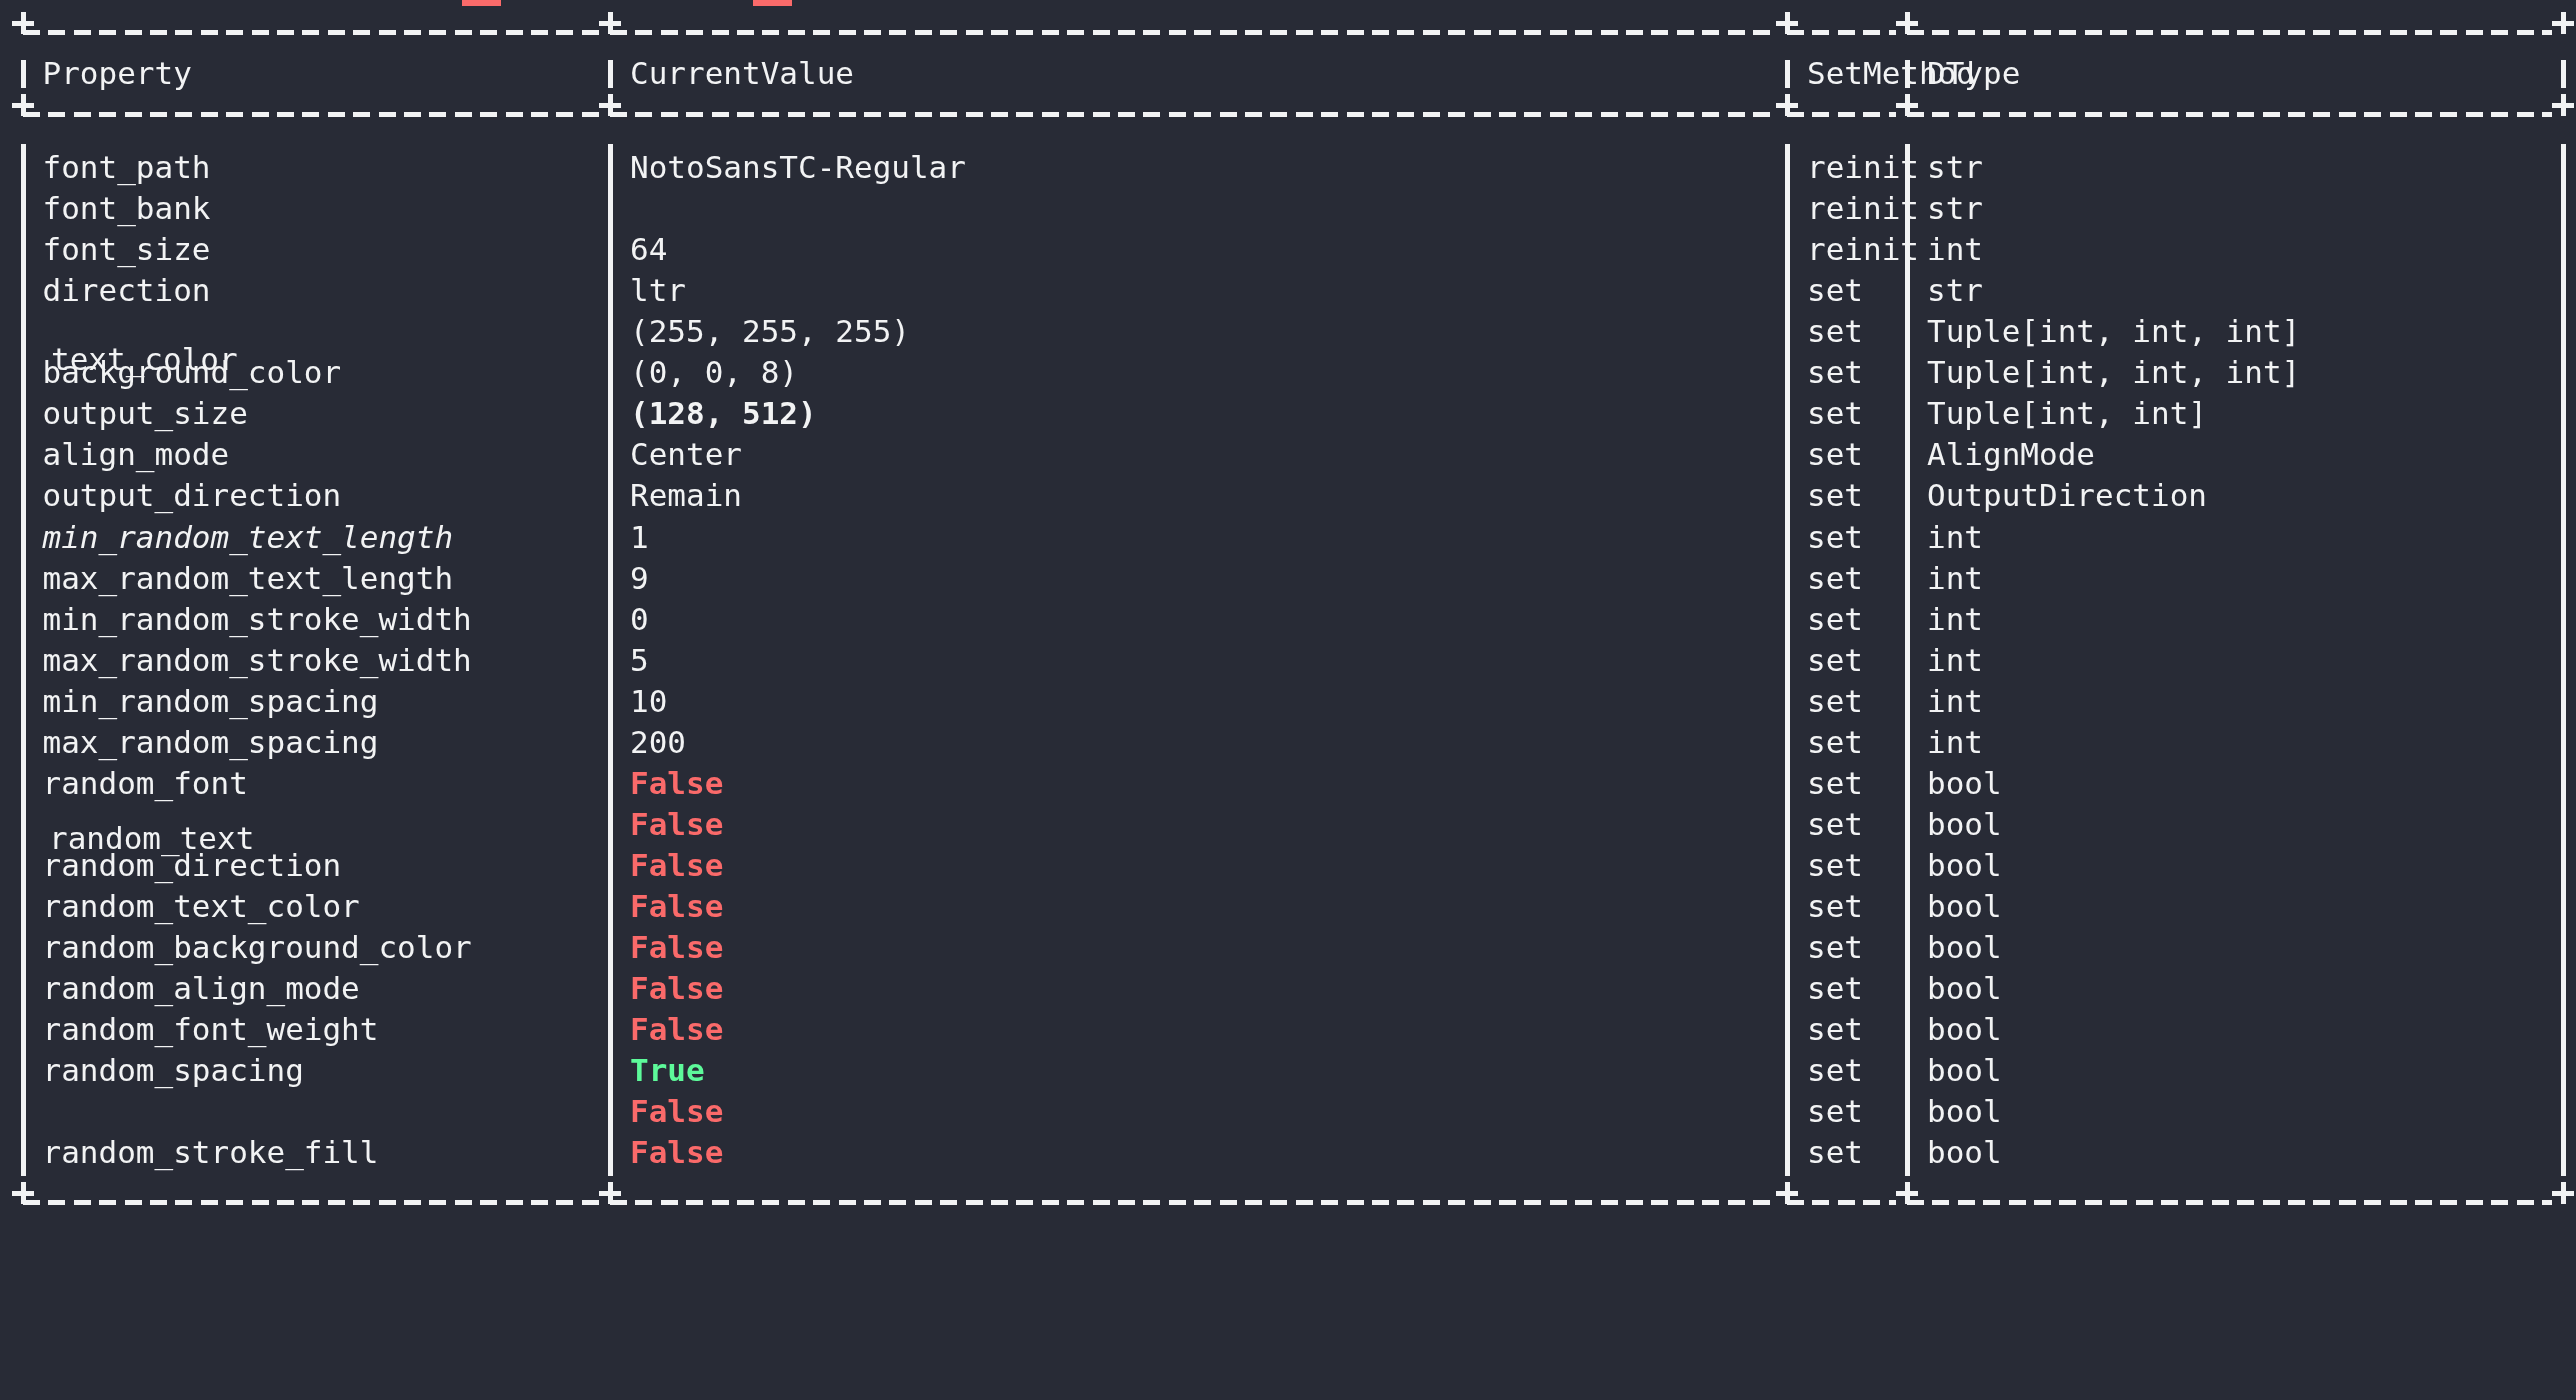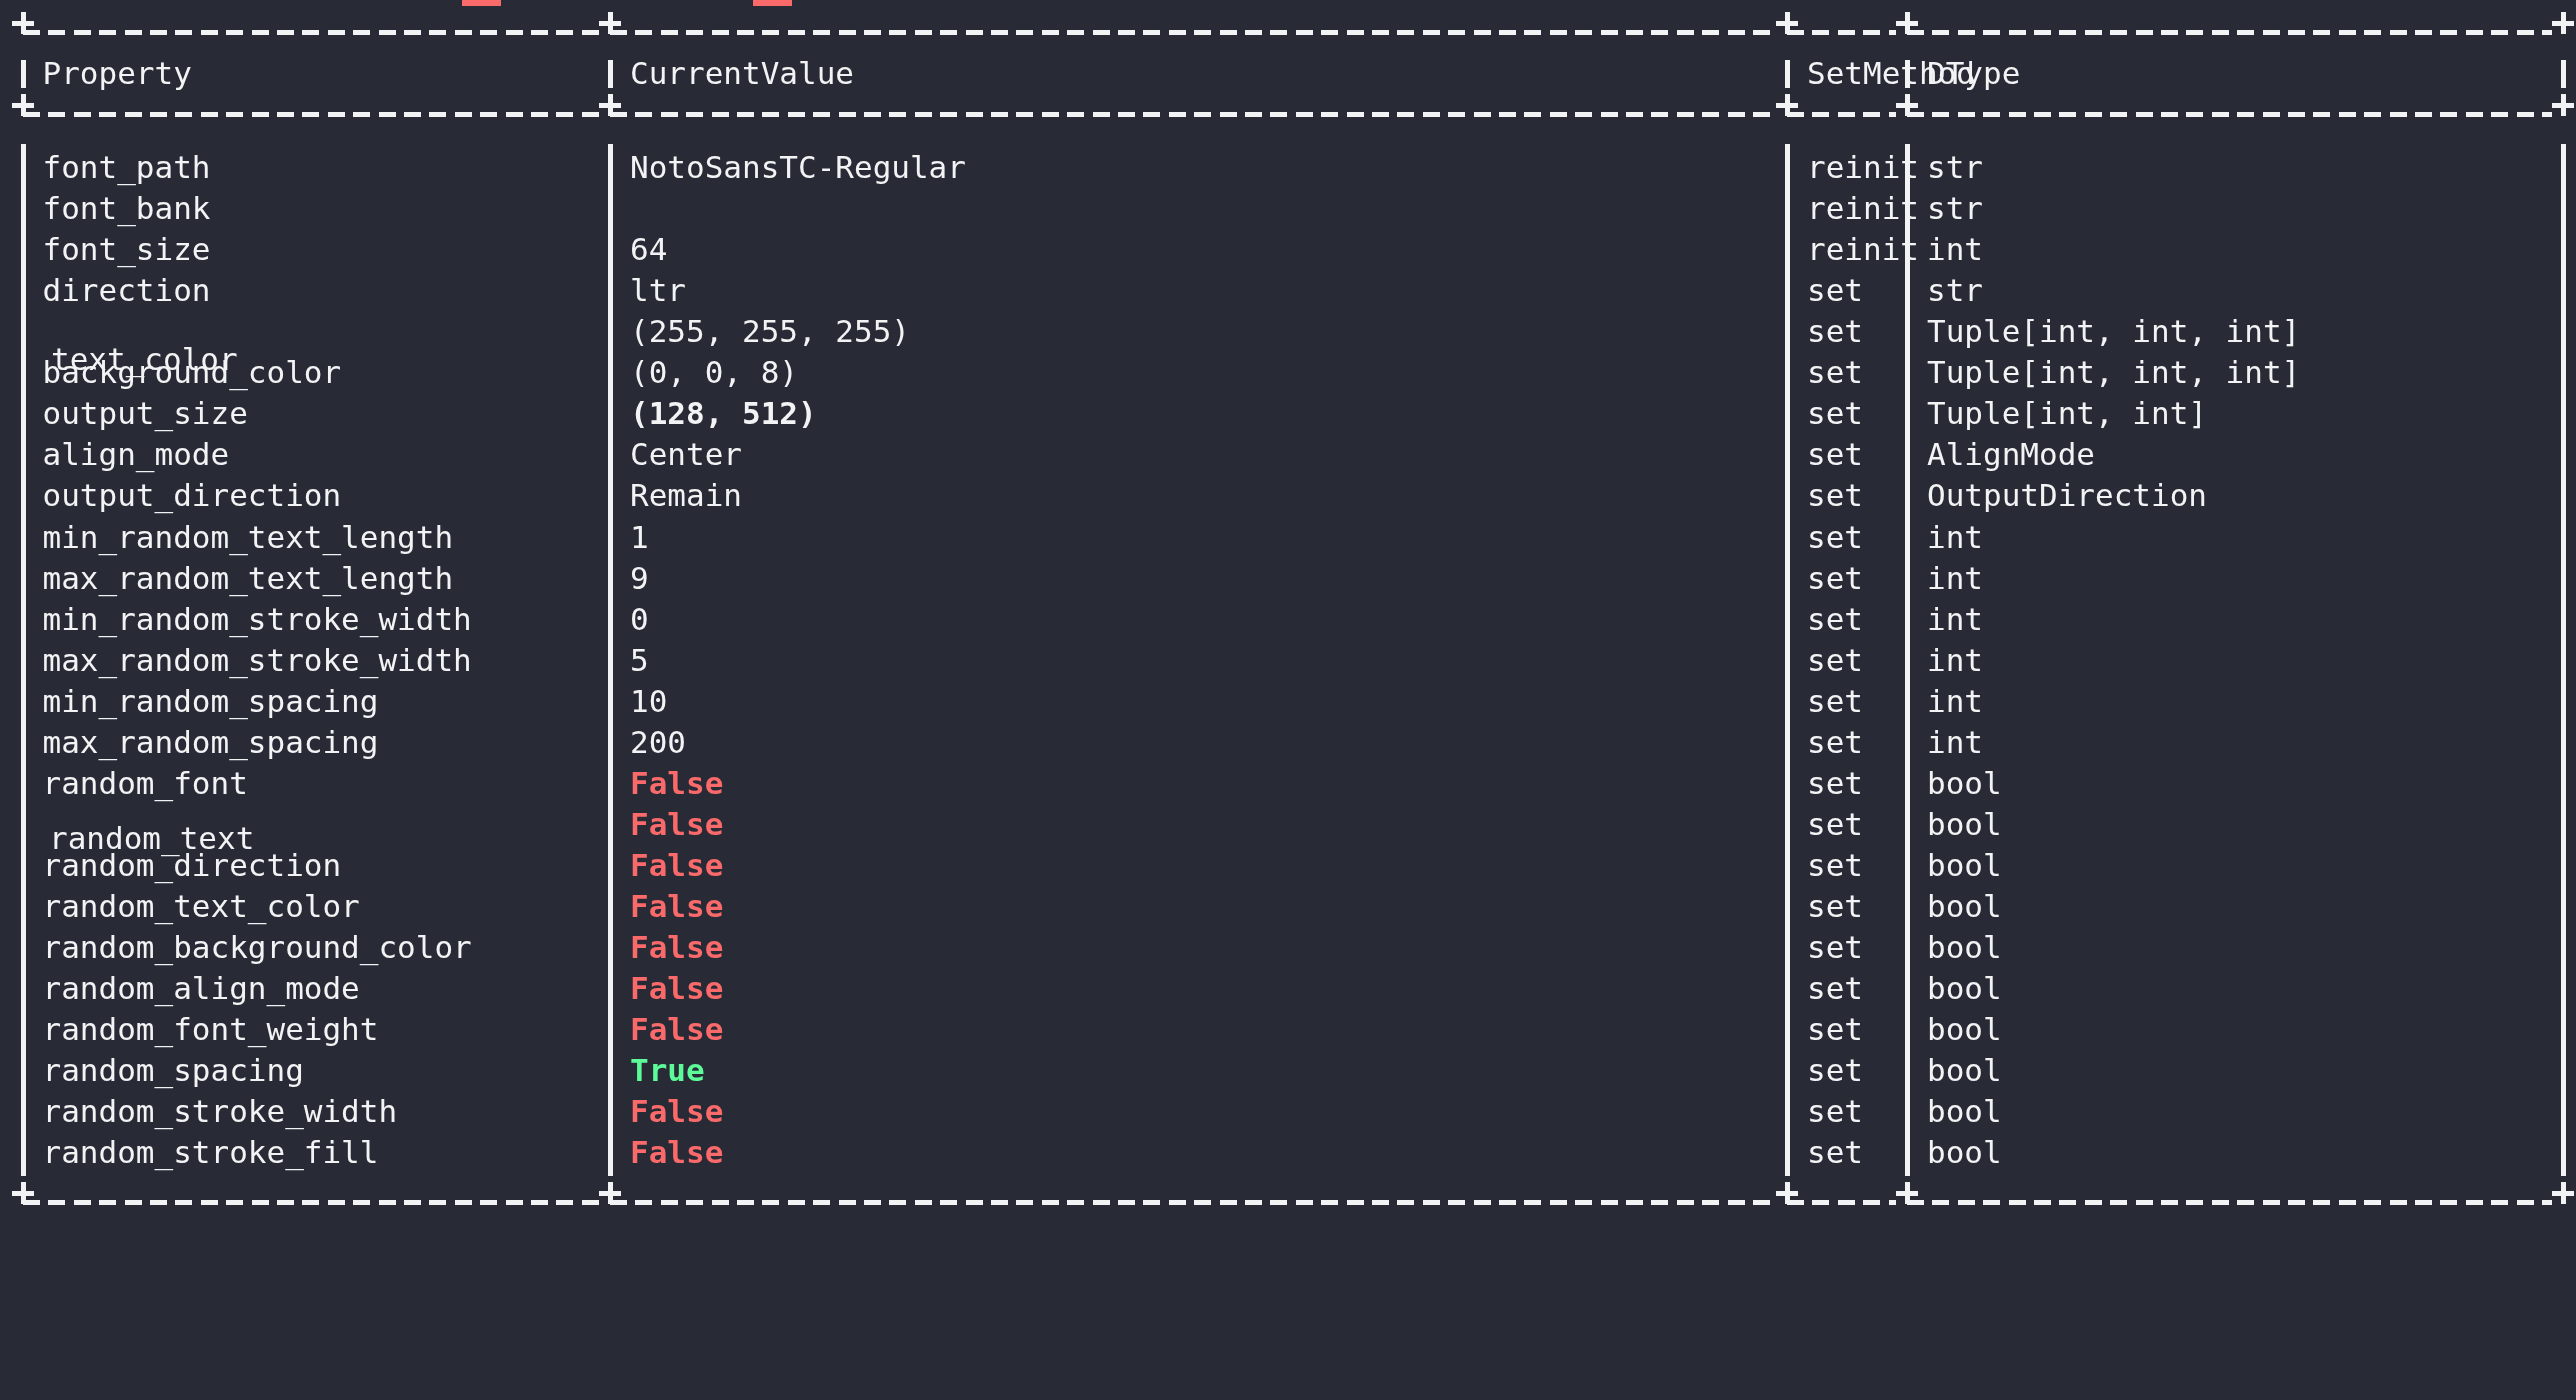--- a/index.html
+++ b/index.html
@@ -172,21 +172,21 @@
       <div class="cell" style="left: 1795px; top: 381px;">set</div>
       <div class="cell" style="left: 1915px; top: 381px;">Tuple[int, int]</div>
       <div class="cell" style="left: 30.5px; top: 422px;">align_mode</div>
       <div class="cell" style="left: 618px; top: 422px;">Center</div>
       <div class="cell" style="left: 1795px; top: 422px;">set</div>
       <div class="cell" style="left: 1915px; top: 422px;">AlignMode</div>
       <div class="cell" style="left: 30.5px; top: 463px;">output_direction</div>
       <div class="cell" style="left: 618px; top: 463px;">Remain</div>
       <div class="cell" style="left: 1795px; top: 463px;">set</div>
       <div class="cell" style="left: 1915px; top: 463px;">OutputDirection</div>
-      <div class="cell" style="left: 30.5px; top: 505px;">min_random_text_length</div>
+      <div class="cell" style="left: 30.5px; top: 505px; font-style: italic;">min_random_text_length</div>
       <div class="cell" style="left: 618px; top: 505px;">1</div>
       <div class="cell" style="left: 1795px; top: 505px;">set</div>
       <div class="cell" style="left: 1915px; top: 505px;">int</div>
       <div class="cell" style="left: 30.5px; top: 546px;">max_random_text_length</div>
       <div class="cell" style="left: 618px; top: 546px;">9</div>
       <div class="cell" style="left: 1795px; top: 546px;">set</div>
       <div class="cell" style="left: 1915px; top: 546px;">int</div>
       <div class="cell" style="left: 30.5px; top: 587px;">min_random_stroke_width</div>
       <div class="cell" style="left: 618px; top: 587px;">0</div>
       <div class="cell" style="left: 1795px; top: 587px;">set</div>
@@ -228,21 +228,20 @@
       <div class="cell" style="left: 1795px; top: 956px;">set</div>
       <div class="cell" style="left: 1915px; top: 956px;">bool</div>
       <div class="cell" style="left: 30.5px; top: 997px;">random_font_weight</div>
       <div class="cell bold-false" style="left: 618px; top: 997px;">False</div>
       <div class="cell" style="left: 1795px; top: 997px;">set</div>
       <div class="cell" style="left: 1915px; top: 997px;">bool</div>
       <div class="cell" style="left: 30.5px; top: 1038px;">random_spacing</div>
       <div class="cell bold-true" style="left: 618px; top: 1038px;">True</div>
       <div class="cell" style="left: 1795px; top: 1038px;">set</div>
       <div class="cell" style="left: 1915px; top: 1038px;">bool</div>
-      <div class="cell" style="left: 30.5px; top: 1079px;">random_stroke_width</div>
       <div class="cell bold-false" style="left: 618px; top: 1079px;">False</div>
       <div class="cell" style="left: 1795px; top: 1079px;">set</div>
       <div class="cell" style="left: 1915px; top: 1079px;">bool</div>
       <div class="cell" style="left: 30.5px; top: 1120px;">random_stroke_fill</div>
       <div class="cell bold-false" style="left: 618px; top: 1120px;">False</div>
       <div class="cell" style="left: 1795px; top: 1120px;">set</div>
       <div class="cell" style="left: 1915px; top: 1120px;">bool</div>
       <div class="rule" style="top: 1170px;">
         <div class="seg" style="left: 11px; width: 576px;"></div>
         <div class="seg" style="left: 598px; width: 1166px;"></div>

